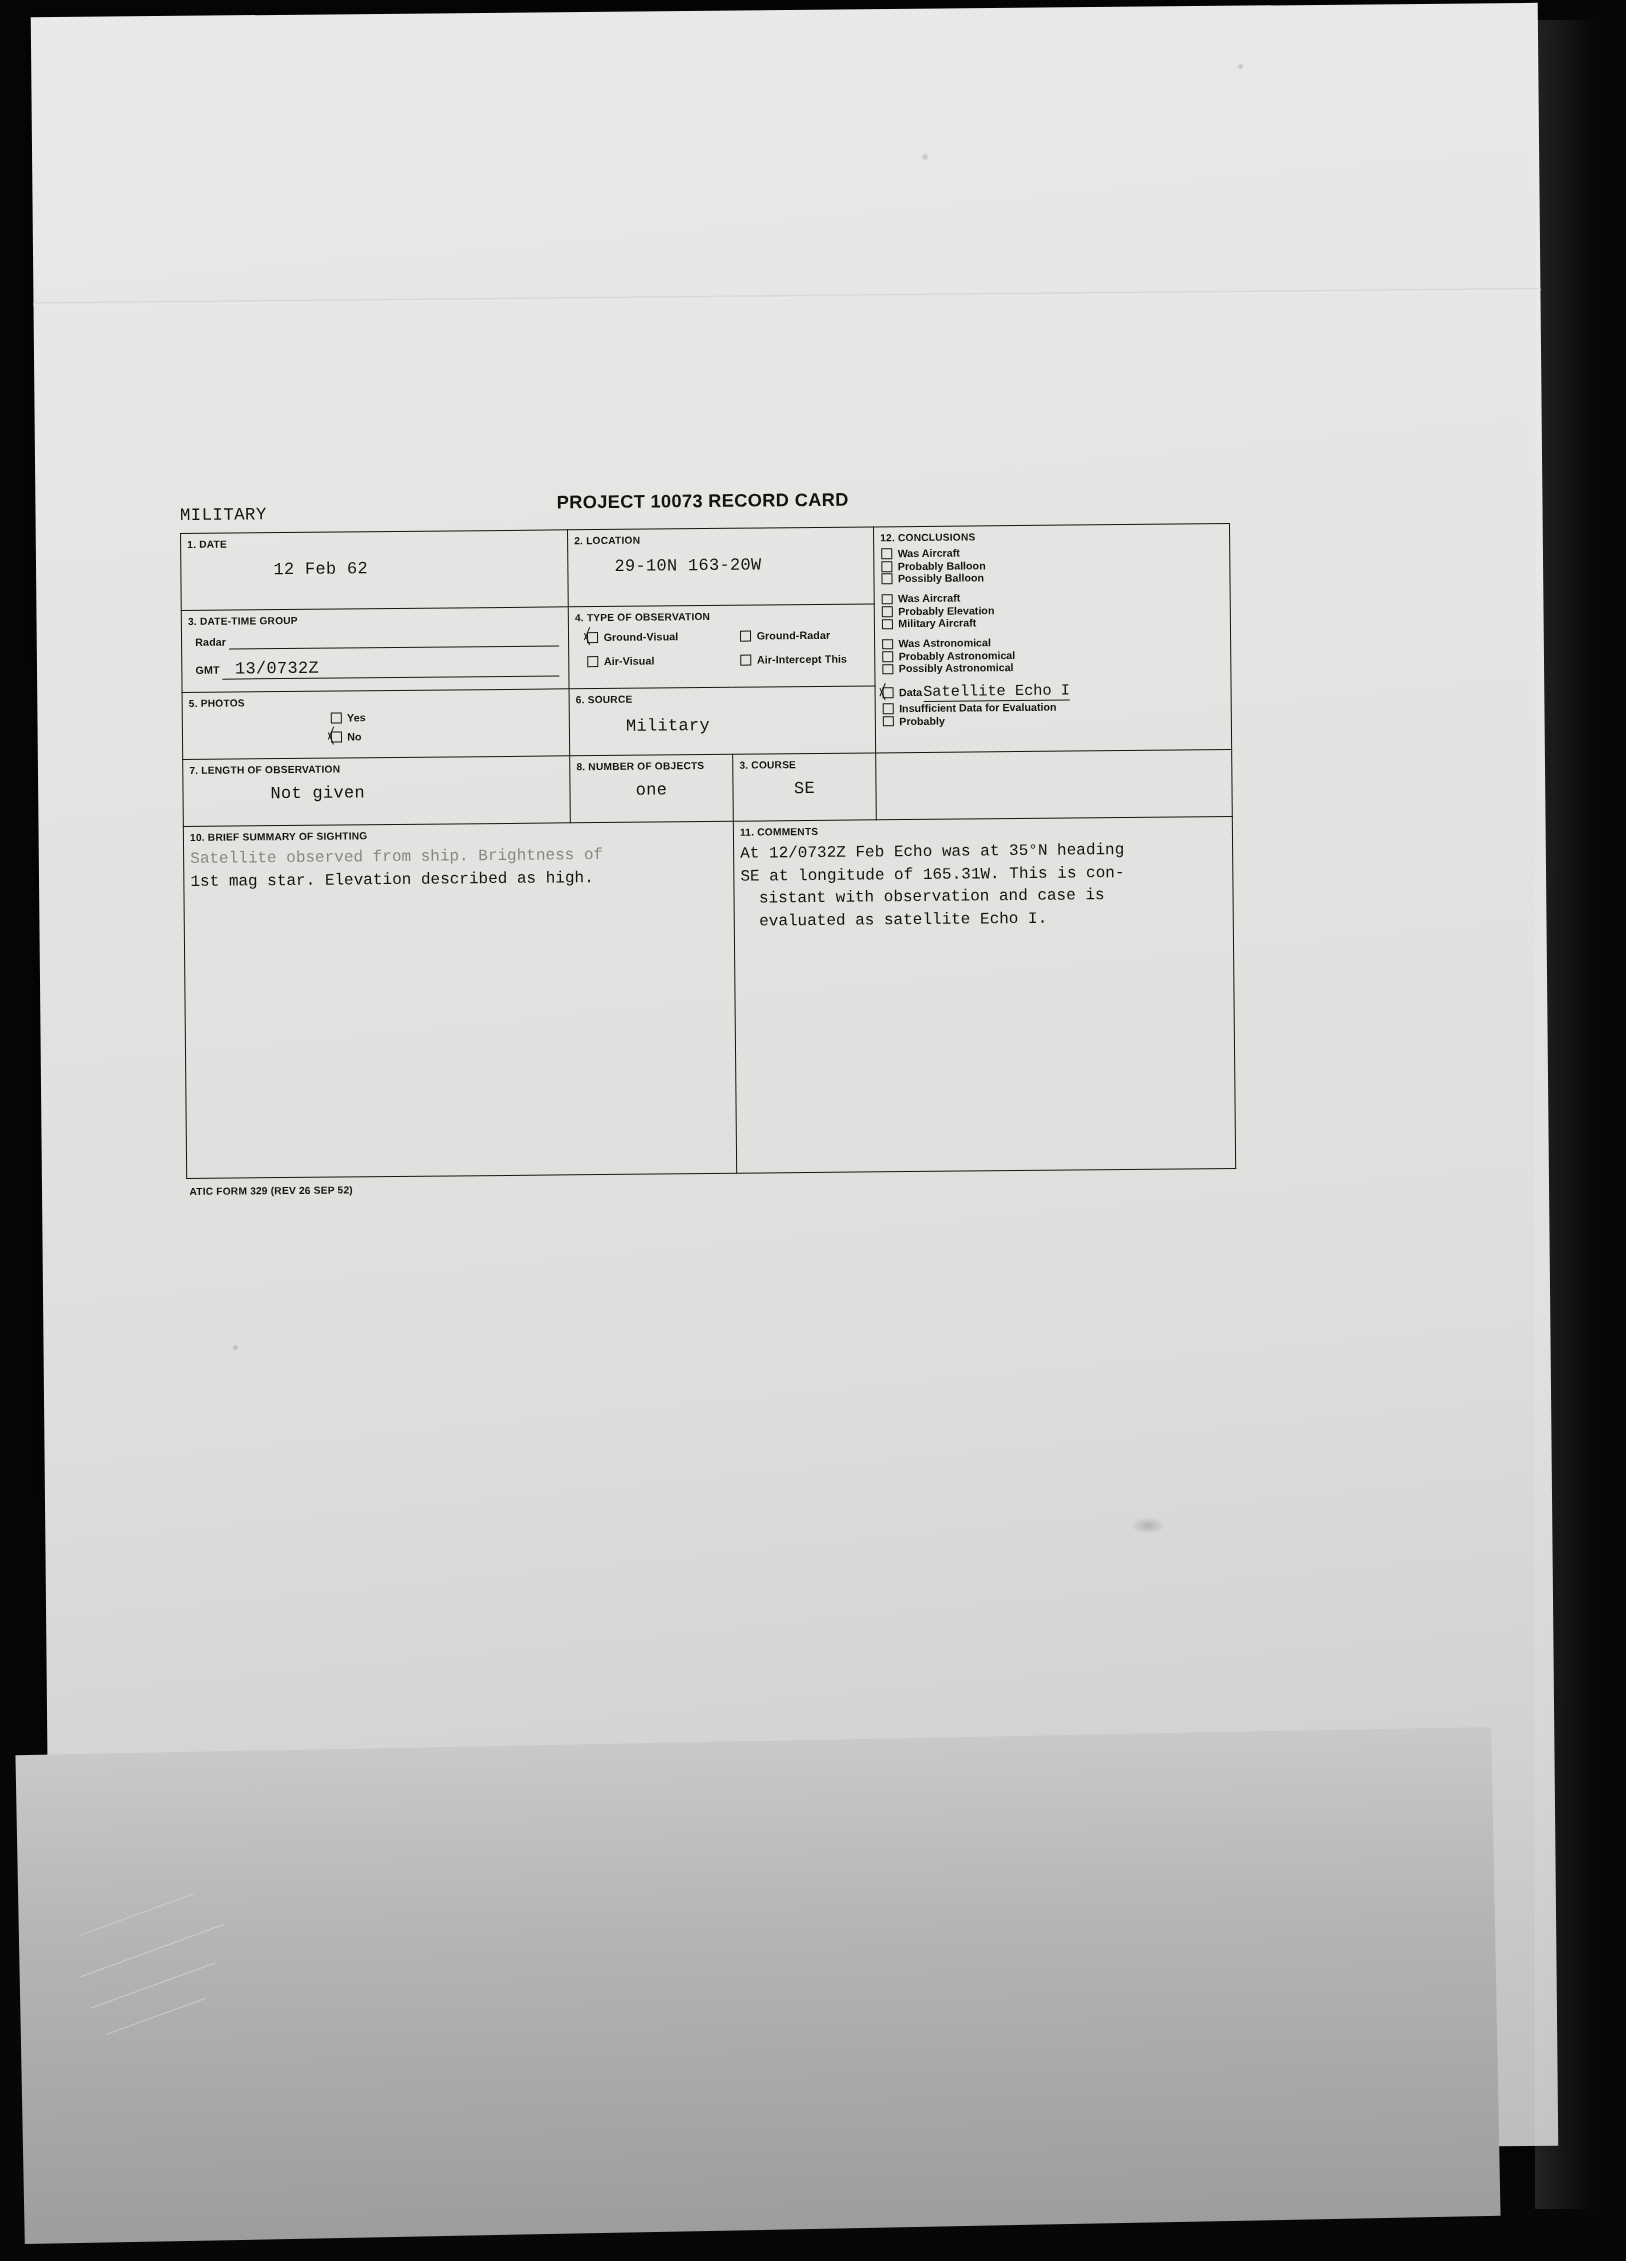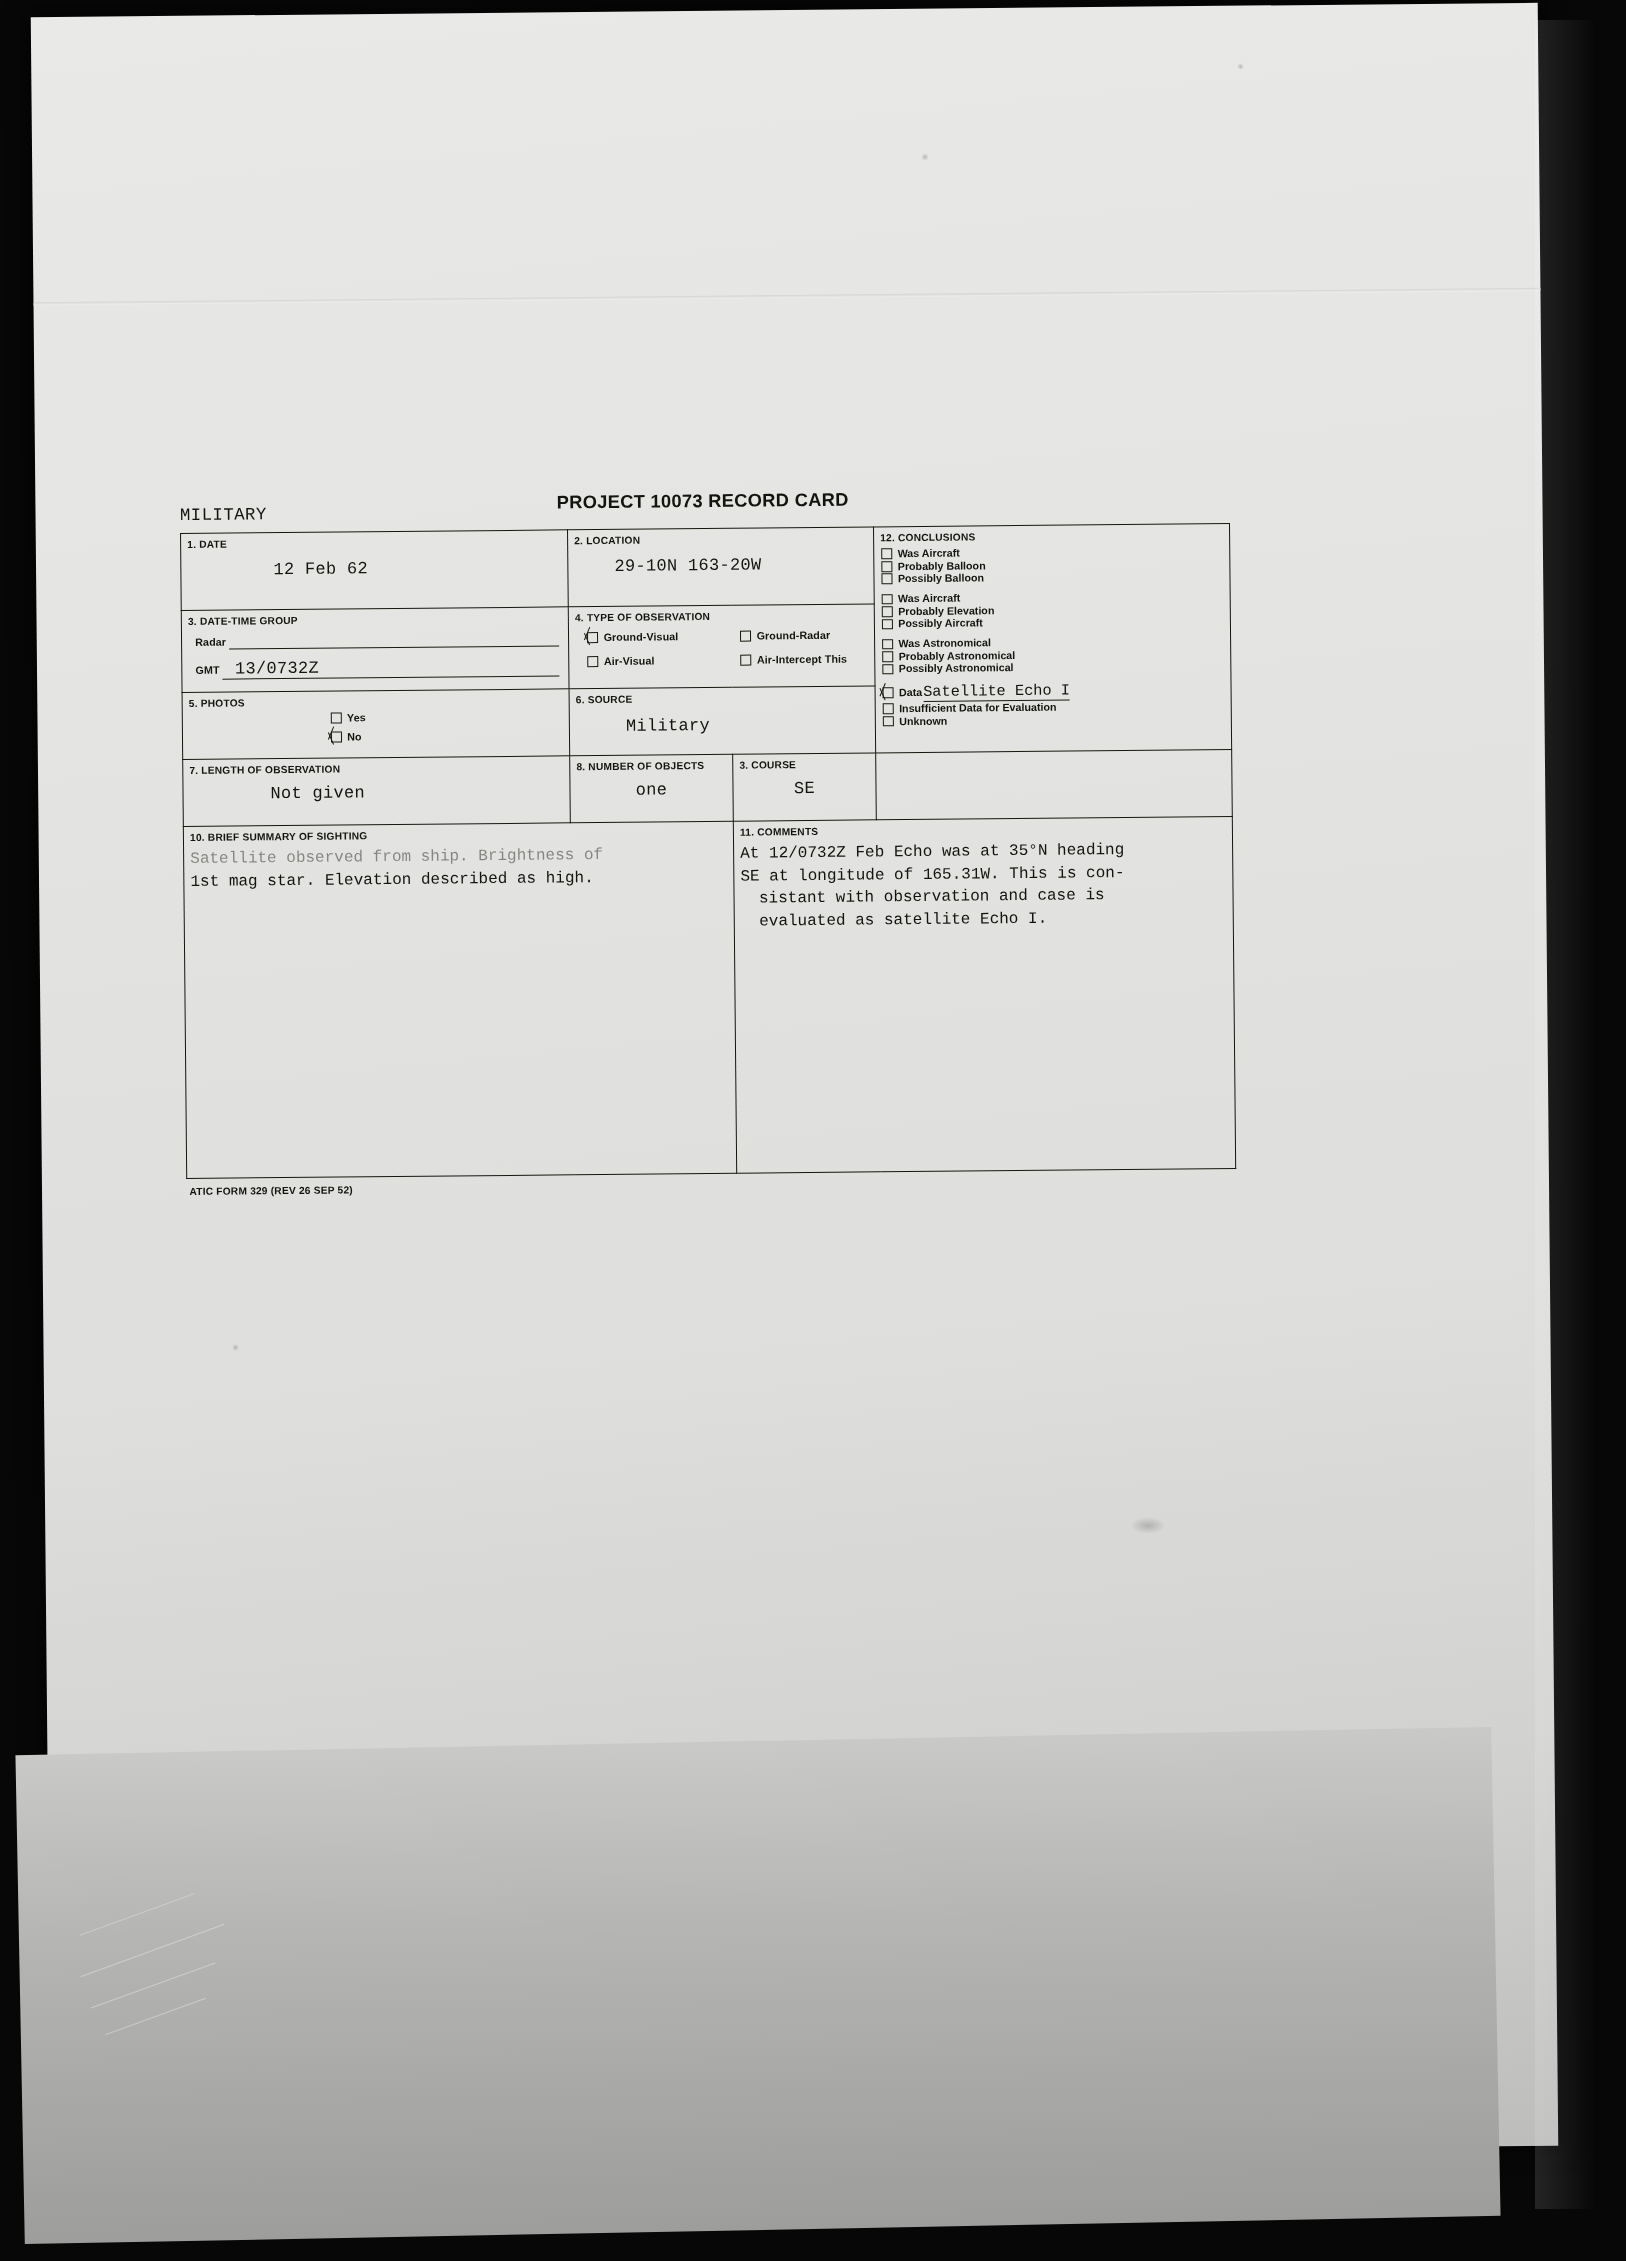--- a/index.html
+++ b/index.html
@@ -133,21 +133,21 @@
             <div class="line">
                   <span class="cb"></span>
                   <span class="t">Was Aircraft</span>
                 </div>
             <div class="line">
                   <span class="cb"></span>
                   <span class="t">Probably Elevation</span>
                 </div>
             <div class="line">
                   <span class="cb"></span>
-                  <span class="t">Possibly Aircraft</span>
+                  <span class="t">Military Aircraft</span>
                 </div>
           </div>
 
           <div class="grp">
             <div class="line">
                   <span class="cb"></span>
                   <span class="t">Was Astronomical</span>
                 </div>
             <div class="line">
                   <span class="cb"></span>
@@ -164,21 +164,21 @@
               <span class="cb x"></span>
               <span class="t">Data</span>
               <span class="typed-ul" style="margin-left:1px;">Satellite Echo I</span>
             </div>
             <div class="line">
                   <span class="cb"></span>
                   <span class="t">Insufficient Data for Evaluation</span>
                 </div>
             <div class="line">
                   <span class="cb"></span>
-                  <span class="t">Unknown</span>
+                  <span class="t">Probably</span>
                 </div>
           </div>
 
         </div>
       </td>
     </tr>
 
     <tr>
       <td style="height:81px;">
         <span class="lab">3. DATE-TIME GROUP</span>

